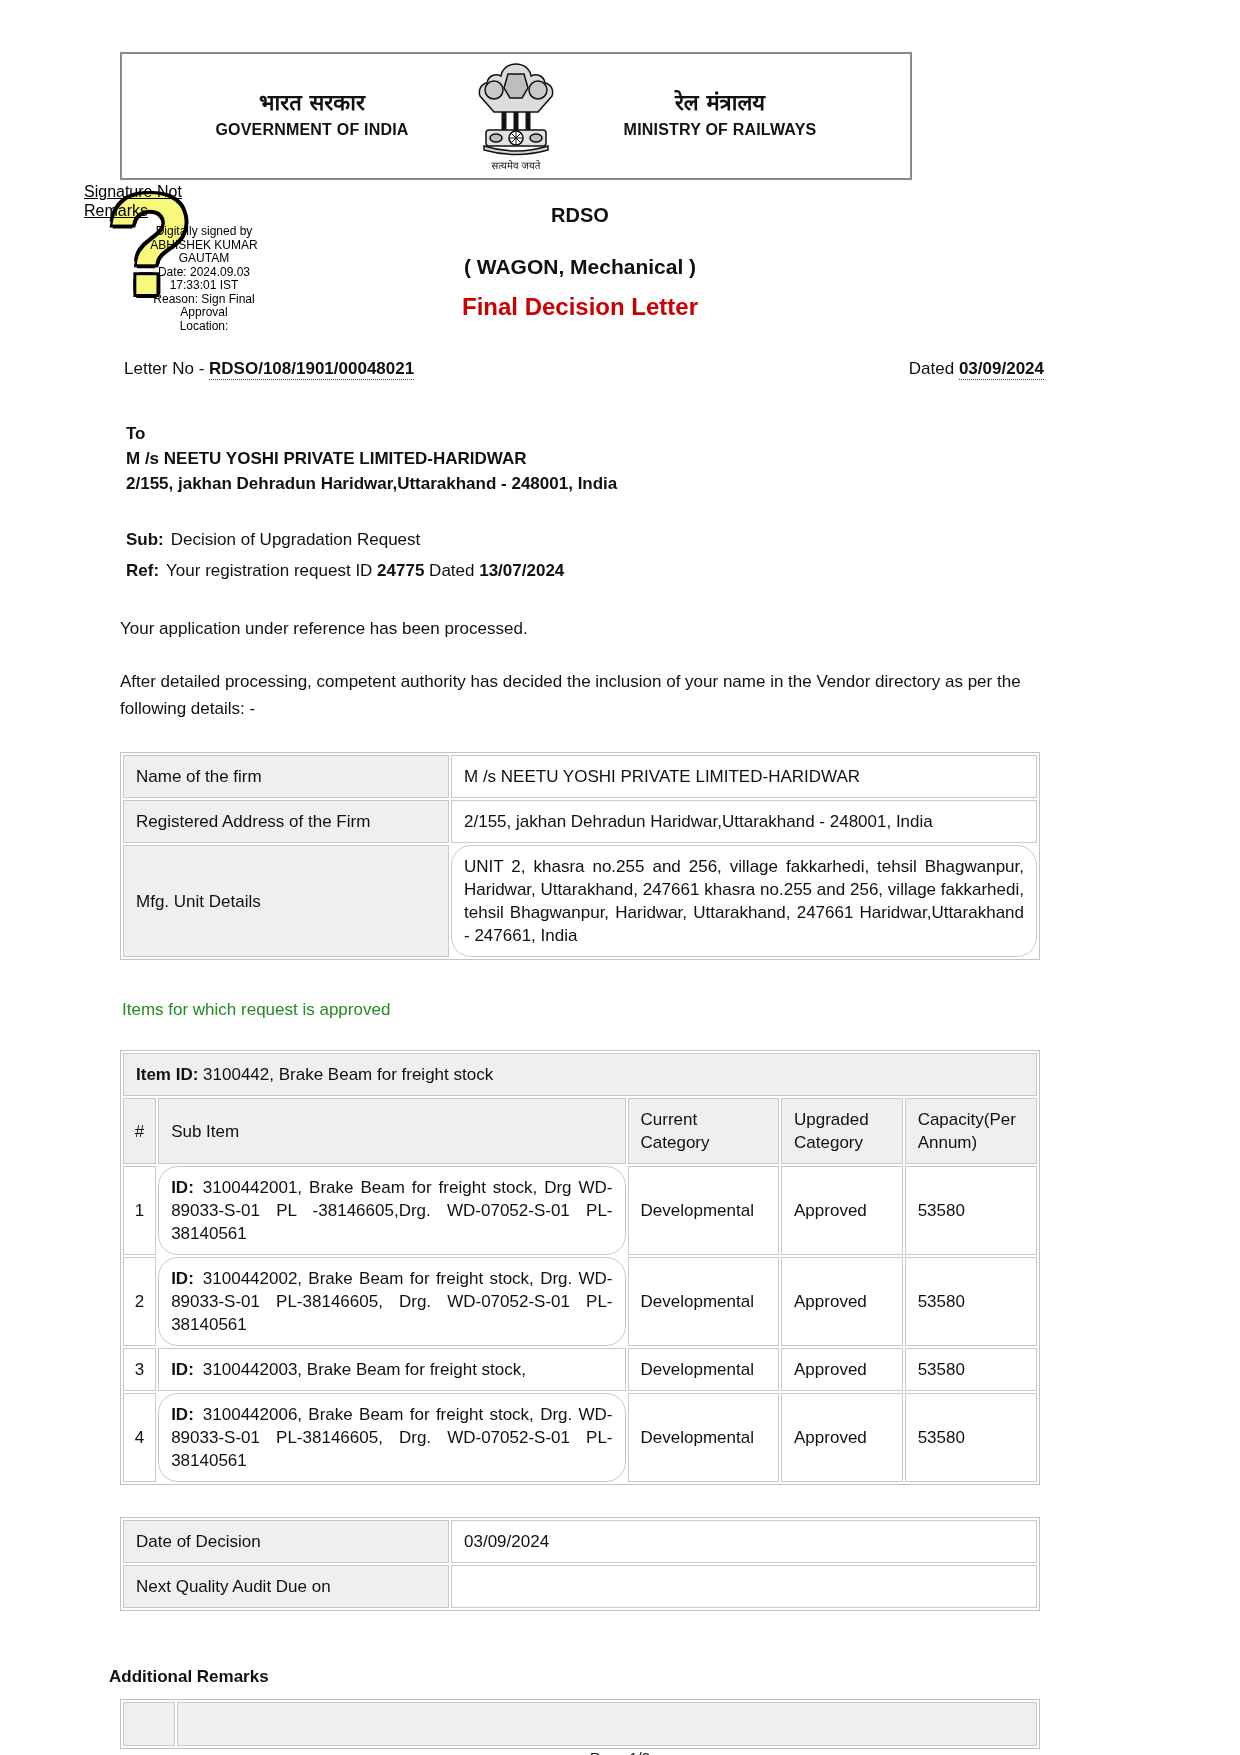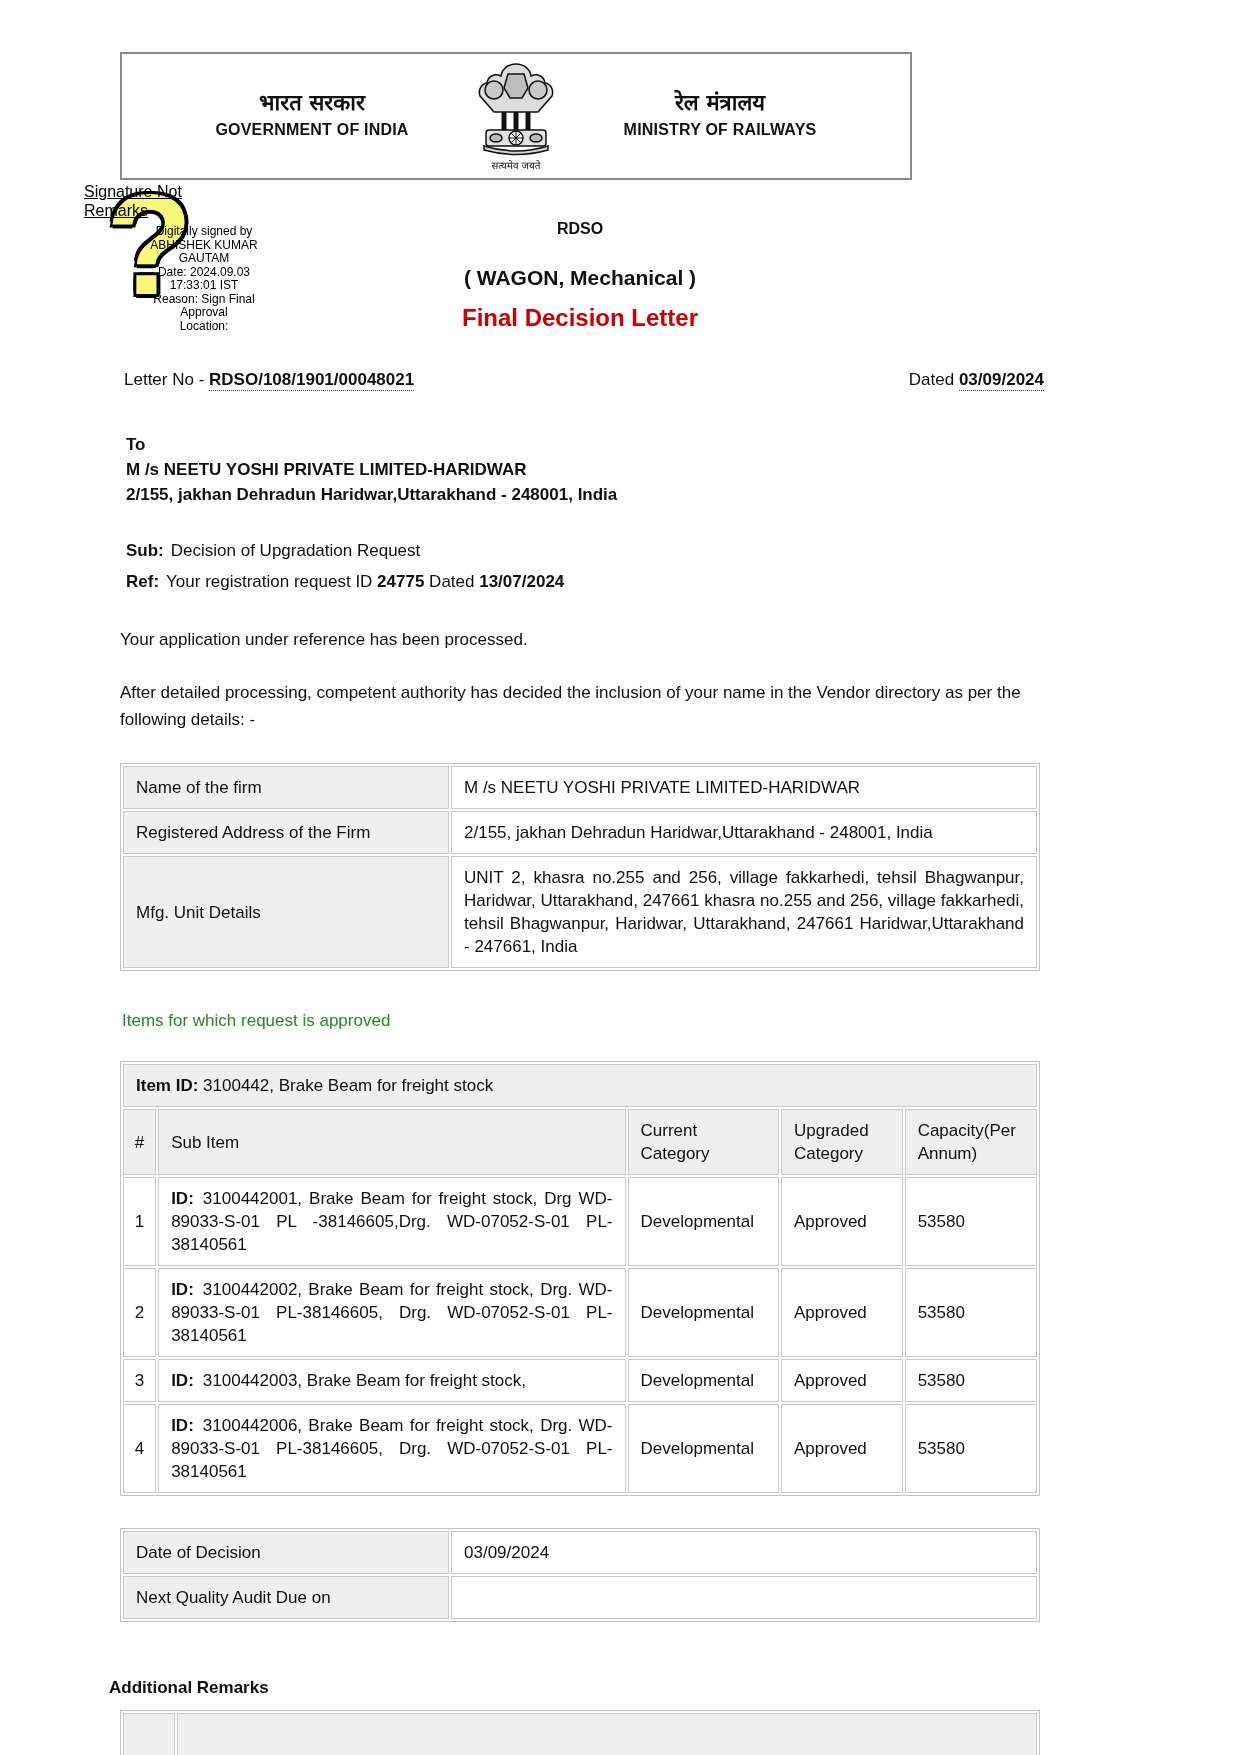--- a/index.html
+++ b/index.html
@@ -28,40 +28,40 @@
   .stamp .qmark{
     position:absolute;left:22px;top:-8px;font-size:142px;font-weight:bold;line-height:1;
     color:#F8F87A;z-index:0;
     text-shadow:-3px -3px 0 #000,3px -3px 0 #000,-3px 3px 0 #000,3px 3px 0 #000,0 4px 0 #000,4px 0 0 #000;
   }
   .stamp .stitle{position:relative;z-index:2;font-size:16px;line-height:19px;text-decoration:underline;color:#000;}
   .stamp .slines{position:relative;z-index:2;margin-top:5px;font-size:12px;line-height:13.5px;color:#000;text-align:center;}
 
   
   .titles{text-align:center;}
-  .t-org{margin-top:40px;font-size:16px;font-weight:bold;}
+  .t-org{margin-top:24px;font-size:20px;font-weight:bold;}
   .t-dept{margin-top:28px;font-size:21px;font-weight:bold;}
   .t-type{margin-top:14px;font-size:24px;font-weight:bold;color:#CC0000;}
 
   
   .meta-row{display:flex;justify-content:space-between;margin-top:38px;font-size:17px;padding-left:4px;}
 
   .to-block{margin-top:42px;font-weight:bold;font-size:17px;line-height:25px;padding-left:6px;}
   .subref{margin-top:34px;font-size:17px;padding-left:6px;}
   .subref .row2{margin-top:11px;}
   .lbl{font-weight:bold;margin-right:7px;}
   .para{margin-top:34px;font-size:17px;line-height:27px;}
   .para2{margin-top:26px;}
 
   
   table.grid{border-collapse:separate;border-spacing:2px;width:920px;margin-left:120px;
     border:1px solid #c3c3c3;font-size:17px;}
   table.grid td{border:1px solid #c9c9c9;padding:9px 12px;vertical-align:middle;line-height:23px;}
   td.cell-label{background:#efefef;width:300px;}
-  td.just{text-align:justify;}
+  td.just{text-align:justify;border-radius:20px;}
 
   .firm-table{margin-top:30px;}
 
   .green-head{margin-top:40px;font-size:17px;color:#228B22;padding-left:2px;}
 
   .items-table{margin-top:30px;}
   .items-table td.hdr{background:#efefef;}
   .items-table td.c-num{width:26px;text-align:center;padding:9px 4px;}
   .items-table td.c-sub{width:506px;}
   .items-table td.c-cur{width:128px;}

